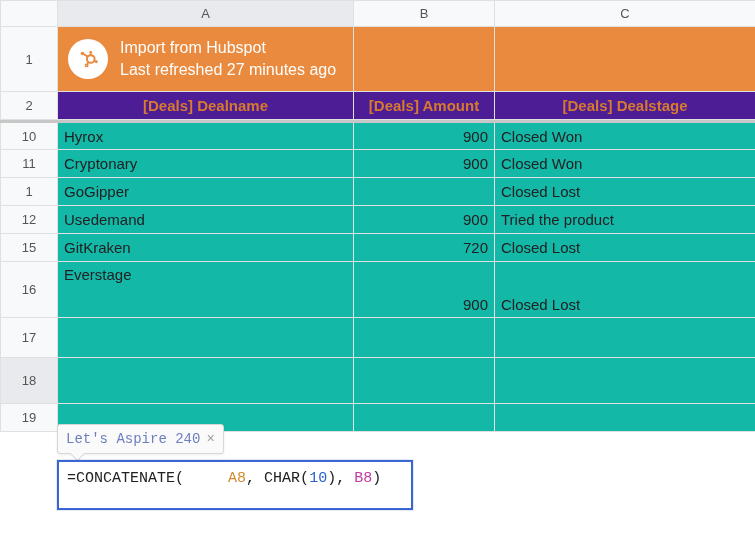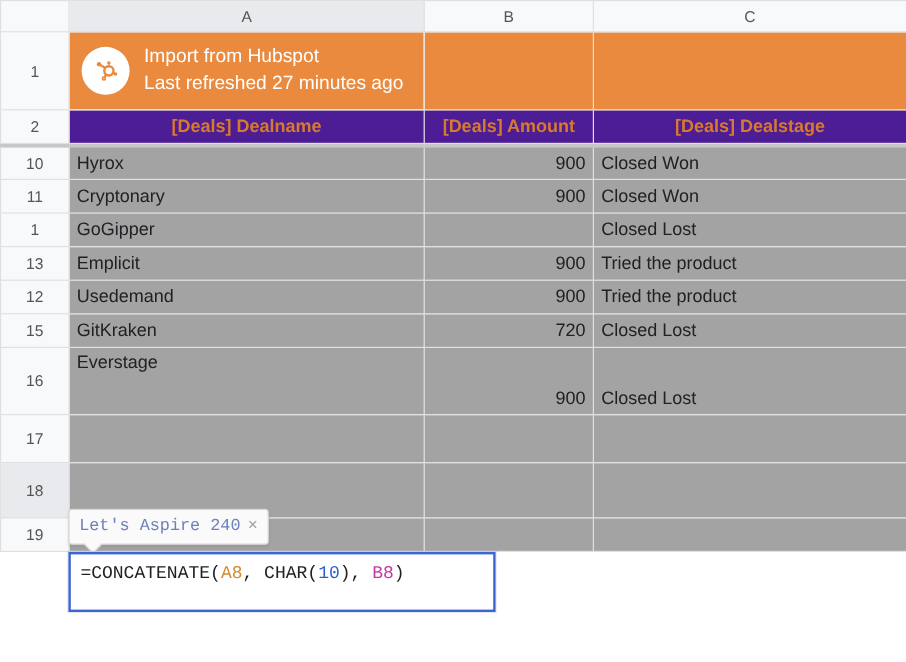--- a/index.html
+++ b/index.html
@@ -53,21 +53,21 @@
   }
 
   
   td.cell {
     border: 1px solid #e0e0e0;
     padding: 2px 6px;
     color: #202124;
     font-size: 15px;
     vertical-align: middle;
     height: 28px;
-    background: #a3a3a3;
+    background: #14b8a6;
   }
   td.cell.num { text-align: right; }
 
   
   tr.row1 td.cell { padding: 0; }
   .banner {
     background: #e98a3f;
     color: #fff;
     display: flex;
     align-items: center;
@@ -120,21 +120,21 @@
     background: #fff;
     box-shadow: 0 0 0 1px rgba(59,102,209,.15);
   }
   .active-cell .formula {
     font-family: "Courier New", monospace;
     font-size: 15px;
     padding: 8px 8px;
     white-space: pre;
   }
   .tok-fn  { color: #202124; }
-  .tok-refA { color: #d28b2f; }
+  .tok-refA { color: #d28b2f; margin-left: 44px; }
   .tok-refB { color: #c43aa0; }
   .tok-num  { color: #2a62c9; }
 
   
   .tooltip {
     position: absolute;
     background: #fafafa;
     border: 1px solid #d7d7d7;
     border-radius: 3px;
     padding: 6px 8px;
@@ -240,26 +240,20 @@
     <td class="cell num">900</td>
     <td class="cell">Closed Won</td>
   </tr>
   <tr>
     <td class="rn">1</td>
     <td class="cell">GoGipper</td>
     <td class="cell num"></td>
     <td class="cell">Closed Lost</td>
   </tr>
   <tr>
-    <td class="rn">13</td>
-    <td class="cell">Emplicit</td>
-    <td class="cell num">900</td>
-    <td class="cell">Tried the product</td>
-  </tr>
-  <tr>
     <td class="rn">12</td>
     <td class="cell">Usedemand</td>
     <td class="cell num">900</td>
     <td class="cell">Tried the product</td>
   </tr>
   <tr>
     <td class="rn">15</td>
     <td class="cell">GitKraken</td>
     <td class="cell num">720</td>
     <td class="cell">Closed Lost</td>

